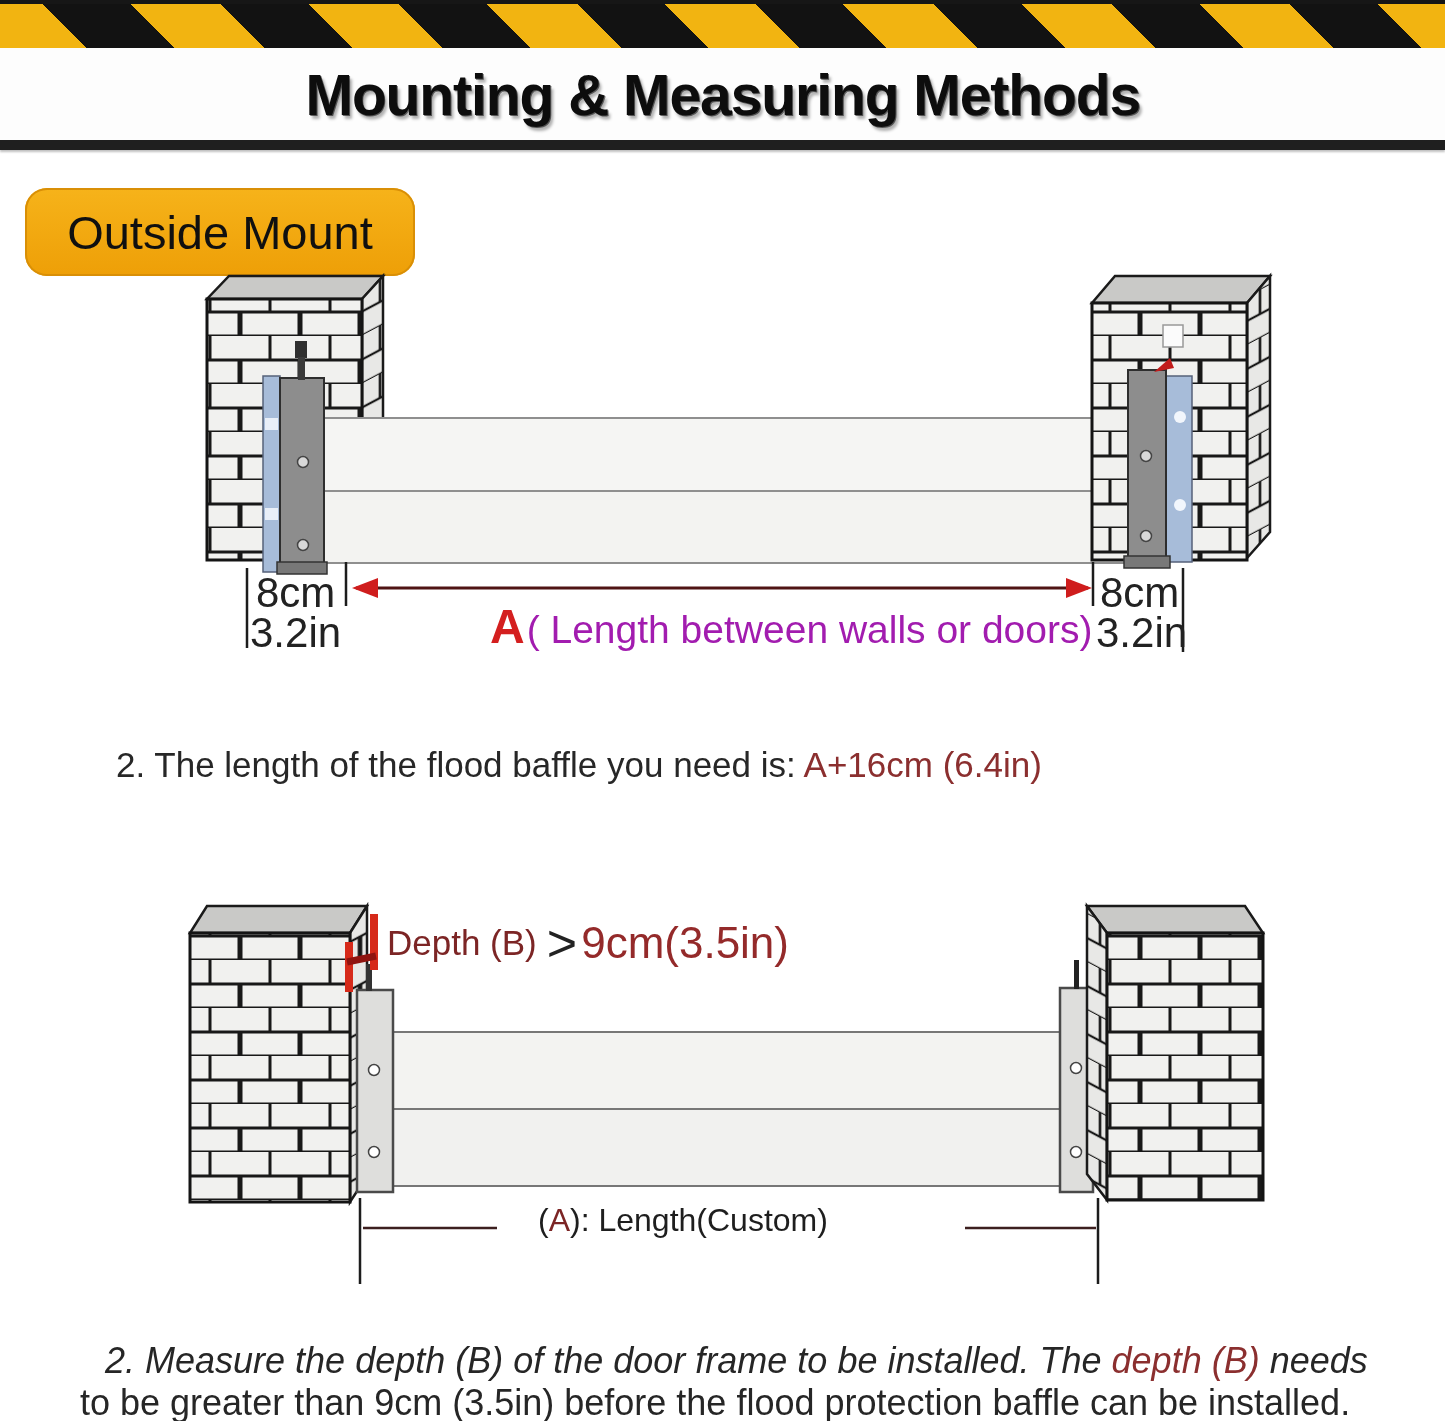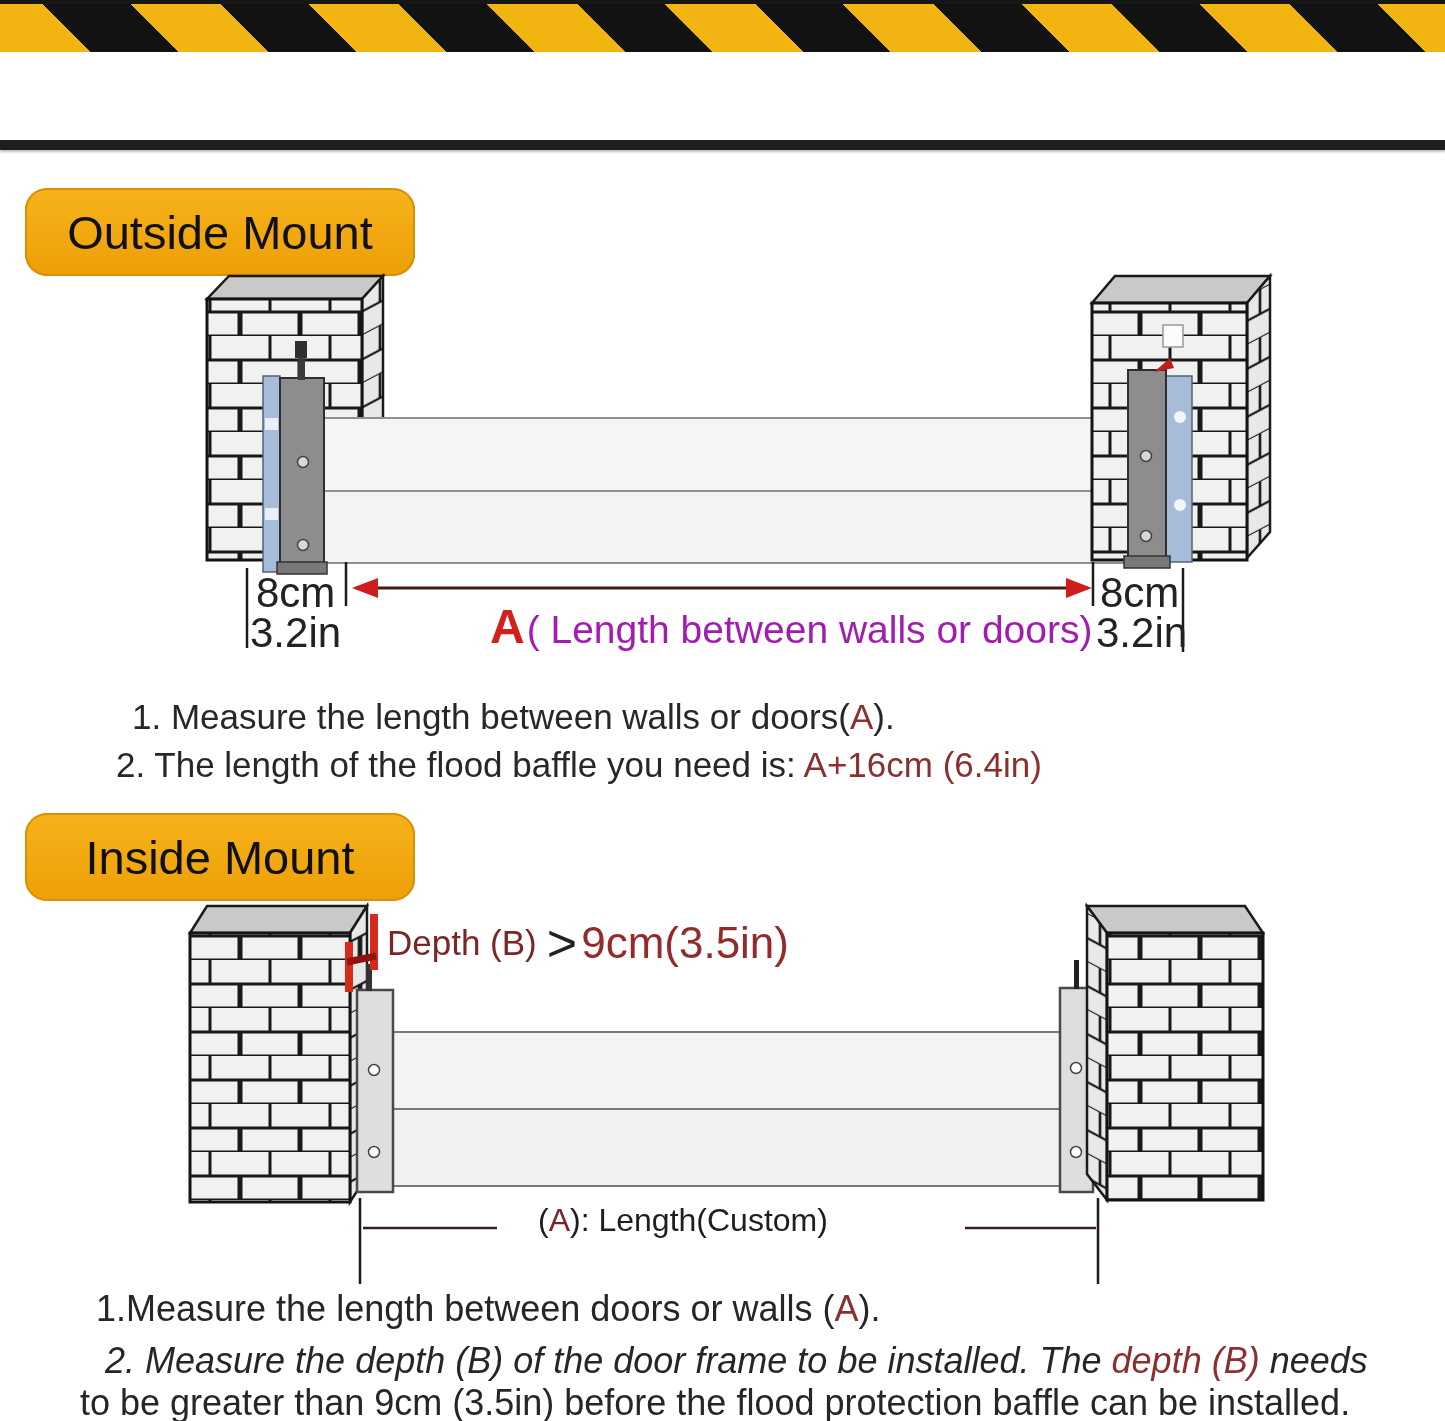--- a/index.html
+++ b/index.html
@@ -62,24 +62,26 @@
   .b-note2{left:105px;top:1340px;font-style:italic;}
   .b-note3{left:80px;top:1382px;}
 </style>
 </head>
 <body>
 
 <div class="canvas">
 
   <div class="hazard-top"></div>
 
+  <div class="title-band">
+    <div class="main-title">Mounting &amp; Measuring Methods</div>
+  </div>
   <div class="title-underbar"></div>
 
   <div class="badge badge-outside">Outside Mount</div>
-  <div class="badge badge-inside">Inside Mount</div>
 
   <svg class="diagram-svg" viewBox="0 0 1445 1421" xmlns="http://www.w3.org/2000/svg">
     <defs>
       <pattern id="brick" width="60" height="48" patternUnits="userSpaceOnUse">
         <rect width="60" height="48" fill="#f1f1ef"></rect>
         <path d="M0 24 H60 M0 48 H60 M30 0 V24 M1 24 V48 M59 24 V48" stroke="#181818" stroke-width="3" fill="none"></path>
       </pattern>
       <pattern id="brickSideR" width="40" height="48" patternUnits="userSpaceOnUse" patternTransform="skewY(-28)">
         <rect width="40" height="48" fill="#e8e8e6"></rect>
         <path d="M0 24 H40 M0 48 H40 M20 0 V24 M1 24 V48 M39 24 V48" stroke="#181818" stroke-width="2.5" fill="none"></path>
@@ -190,38 +192,32 @@
   <div class="mtext ol-cm">8cm</div>
   <div class="mtext ol-in">3.2in</div>
   <div class="mtext or-cm">8cm</div>
   <div class="mtext or-in">3.2in</div>
 
   <div class="span-label">
     <span class="a">A</span>
     <span class="rest">( Length between walls or doors)</span>
   </div>
 
-  <div class="note o-note1">
-    <span>1. Measure the length between walls or doors(</span><span class="red">A</span><span>).</span>
-  </div>
   <div class="note o-note2">
     <span>2. The length of the flood baffle you need is: </span><span class="red">A+16cm (6.4in)</span>
   </div>
 
   <div class="depth-row">
     <span class="dlabel">Depth (B)</span>
     <span class="dgt">&gt;</span>
     <span class="dval">9cm(3.5in)</span>
   </div>
 
   <div class="len-label">
     <span>(</span><span class="a">A</span><span>): Length(Custom)</span>
   </div>
 
-  <div class="b-note b-note1">
-    <span>1.Measure the length between doors or walls (</span><span class="red">A</span><span>).</span>
-  </div>
   <div class="b-note b-note2">
     <span>2. Measure the depth (B) of the door frame to be installed. The </span><span class="red">depth (B)</span><span> needs</span>
   </div>
   <div class="b-note b-note3">to be greater than 9cm (3.5in) before the flood protection baffle can be installed.</div>
 
 </div>
 
 </body></html>

